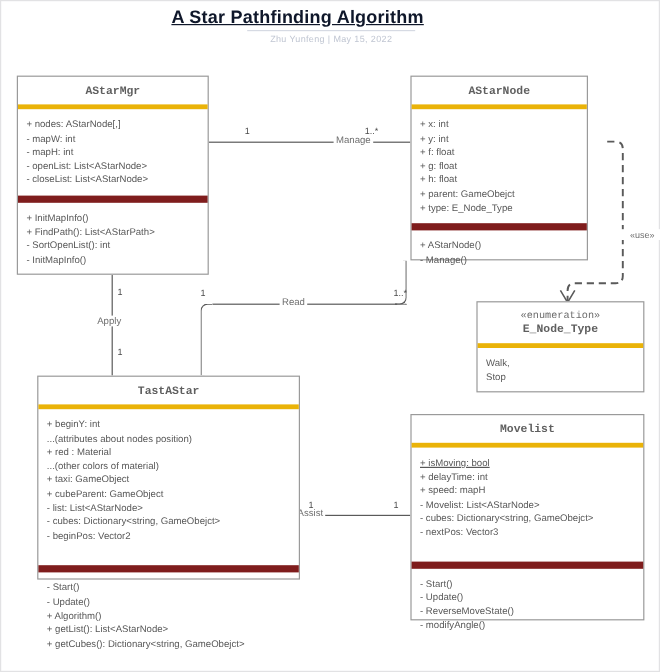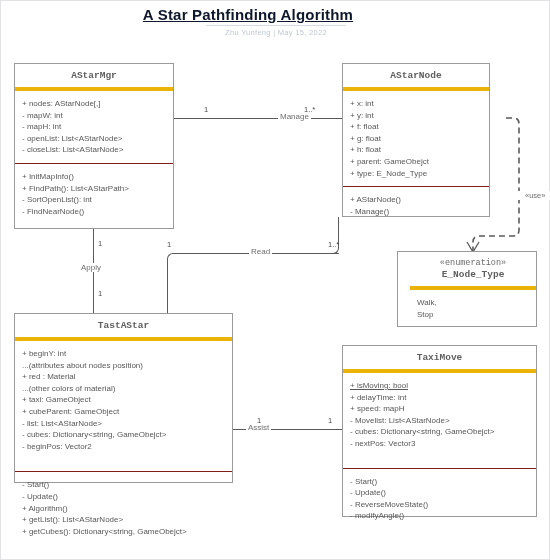--- a/index.html
+++ b/index.html
@@ -79,21 +79,21 @@
     display: block;
     font-weight: normal;
     font-size: 8.5px;
     color: #6a6a6a;
   }
   .uml-section {
     padding: 7px 6px 7px 7px;
     box-sizing: border-box;
   }
   .uml-section.divider {
-    border-top: 1px solid #7f1d1d;
+    border-top: 6px solid #7f1d1d;
   }
   .uml-row {
     font-size: 8px;
     color: #585858;
     line-height: 11.6px;
     white-space: nowrap;
   }
   .uml-row.static {
     text-decoration: underline;
   }
@@ -167,21 +167,21 @@
 
   <div class="line v" style="left:92px; top:228px; height:84px;"></div>
   <div class="rel-label" style="left:78px; top:262px;">Apply</div>
   <div class="mult" style="left:97px; top:238px;">1</div>
   <div class="mult" style="left:97px; top:288px;">1</div>
 
   <div class="elbow" style="left:166px; top:252px; width:10px; height:60px; border-left-width:1px; border-top-width:1px; border-top-left-radius:6px;"></div>
   <div class="line h" style="left:176px; top:252px; width:154px;"></div>
   <div class="elbow" style="left:328px; top:252px; width:10px; height:40px; border-right-width:1px; border-top-width:1px; border-top-right-radius:6px; height:0;"></div>
   <div class="elbow" style="left:328px; top:216px; width:10px; height:37px; border-right-width:1px; border-bottom-width:1px; border-bottom-right-radius:6px;"></div>
-  <div class="rel-label" style="left:248px; top:246px;">Read</div>
+  <div class="rel-label" style="left:232px; top:246px;">Read</div>
   <div class="mult" style="left:166px; top:239px;">1</div>
   <div class="mult" style="left:327px; top:239px;">1..*</div>
 
   <div class="line h" style="left:232px; top:428px; width:109px;"></div>
   <div class="rel-label" style="left:245px; top:422px;">Assist</div>
   <div class="mult" style="left:256px; top:415px;">1</div>
   <div class="mult" style="left:327px; top:415px;">1</div>
 
   <svg class="dep-svg" viewBox="0 0 550 560">
     <path d="M 505 117 L 512 117 Q 518 117 518 123 L 518 229 Q 518 235 512 235 L 478 235 Q 472 235 472 241 L 472 250" fill="none" stroke="#5a5a5a" stroke-width="1.6" stroke-dasharray="6,4"></path>
@@ -195,53 +195,53 @@
       <div class="uml-row">+ nodes: AStarNode[,]</div>
       <div class="uml-row">- mapW: int</div>
       <div class="uml-row">- mapH: int</div>
       <div class="uml-row">- openList: List&lt;AStarNode&gt;</div>
       <div class="uml-row">- closeList: List&lt;AStarNode&gt;</div>
     </div>
     <div class="uml-section divider">
       <div class="uml-row">+ InitMapInfo()</div>
       <div class="uml-row">+ FindPath(): List&lt;AStarPath&gt;</div>
       <div class="uml-row">- SortOpenList(): int</div>
-      <div class="uml-row">- FindNearNode()</div>
+      <div class="uml-row">- InitMapInfo()</div>
     </div>
   </div>
 
   <div class="uml-box" style="left:341px; top:62px; width:148px; height:154px;">
     <div class="uml-title">AStarNode</div>
     <div class="uml-section">
       <div class="uml-row">+ x: int</div>
       <div class="uml-row">+ y: int</div>
       <div class="uml-row">+ f: float</div>
       <div class="uml-row">+ g: float</div>
       <div class="uml-row">+ h: float</div>
       <div class="uml-row">+ parent: GameObejct</div>
       <div class="uml-row">+ type: E_Node_Type</div>
     </div>
     <div class="uml-section divider">
       <div class="uml-row">+ AStarNode()</div>
       <div class="uml-row">- Manage()</div>
     </div>
   </div>
 
-  <div class="uml-box" style="left:396px; top:250px; width:140px; height:76px;padding-left:12px;">
+  <div class="uml-box" style="left:396px; top:250px; width:140px; height:76px;">
     <div class="uml-title">
       <span class="uml-stereo">«enumeration»</span>
       <span>E_Node_Type</span>
     </div>
     <div class="uml-section">
       <div class="uml-row">Walk,</div>
       <div class="uml-row">Stop</div>
     </div>
   </div>
 
-  <div class="uml-box" style="left:13px; top:312px; width:219px; height:170px;">
+  <div class="uml-box" style="left:30px; top:312px; width:219px; height:170px;">
     <div class="uml-title">TastAStar</div>
     <div class="uml-section">
       <div class="uml-row">+ beginY: int</div>
       <div class="uml-row">...(attributes about nodes position)</div>
       <div class="uml-row">+ red : Material</div>
       <div class="uml-row">...(other colors of material)</div>
       <div class="uml-row">+ taxi: GameObject</div>
       <div class="uml-row">+ cubeParent: GameObject</div>
       <div class="uml-row">- list: List&lt;AStarNode&gt;</div>
       <div class="uml-row">- cubes: Dictionary&lt;string, GameObejct&gt;</div>
@@ -250,21 +250,21 @@
     <div class="uml-section divider" style="margin-top:12px;">
       <div class="uml-row">- Start()</div>
       <div class="uml-row">- Update()</div>
       <div class="uml-row">+ Algorithm()</div>
       <div class="uml-row">+ getList(): List&lt;AStarNode&gt;</div>
       <div class="uml-row">+ getCubes(): Dictionary&lt;string, GameObejct&gt;</div>
     </div>
   </div>
 
   <div class="uml-box" style="left:341px; top:344px; width:195px; height:172px;">
-    <div class="uml-title">TaxiMove</div>
+    <div class="uml-title">Movelist</div>
     <div class="uml-section">
       <div class="uml-row static">+ isMoving: bool</div>
       <div class="uml-row">+ delayTime: int</div>
       <div class="uml-row">+ speed: mapH</div>
       <div class="uml-row">- Movelist: List&lt;AStarNode&gt;</div>
       <div class="uml-row">- cubes: Dictionary&lt;string, GameObejct&gt;</div>
       <div class="uml-row">- nextPos: Vector3</div>
     </div>
     <div class="uml-section divider" style="margin-top:11px;">
       <div class="uml-row">- Start()</div>

